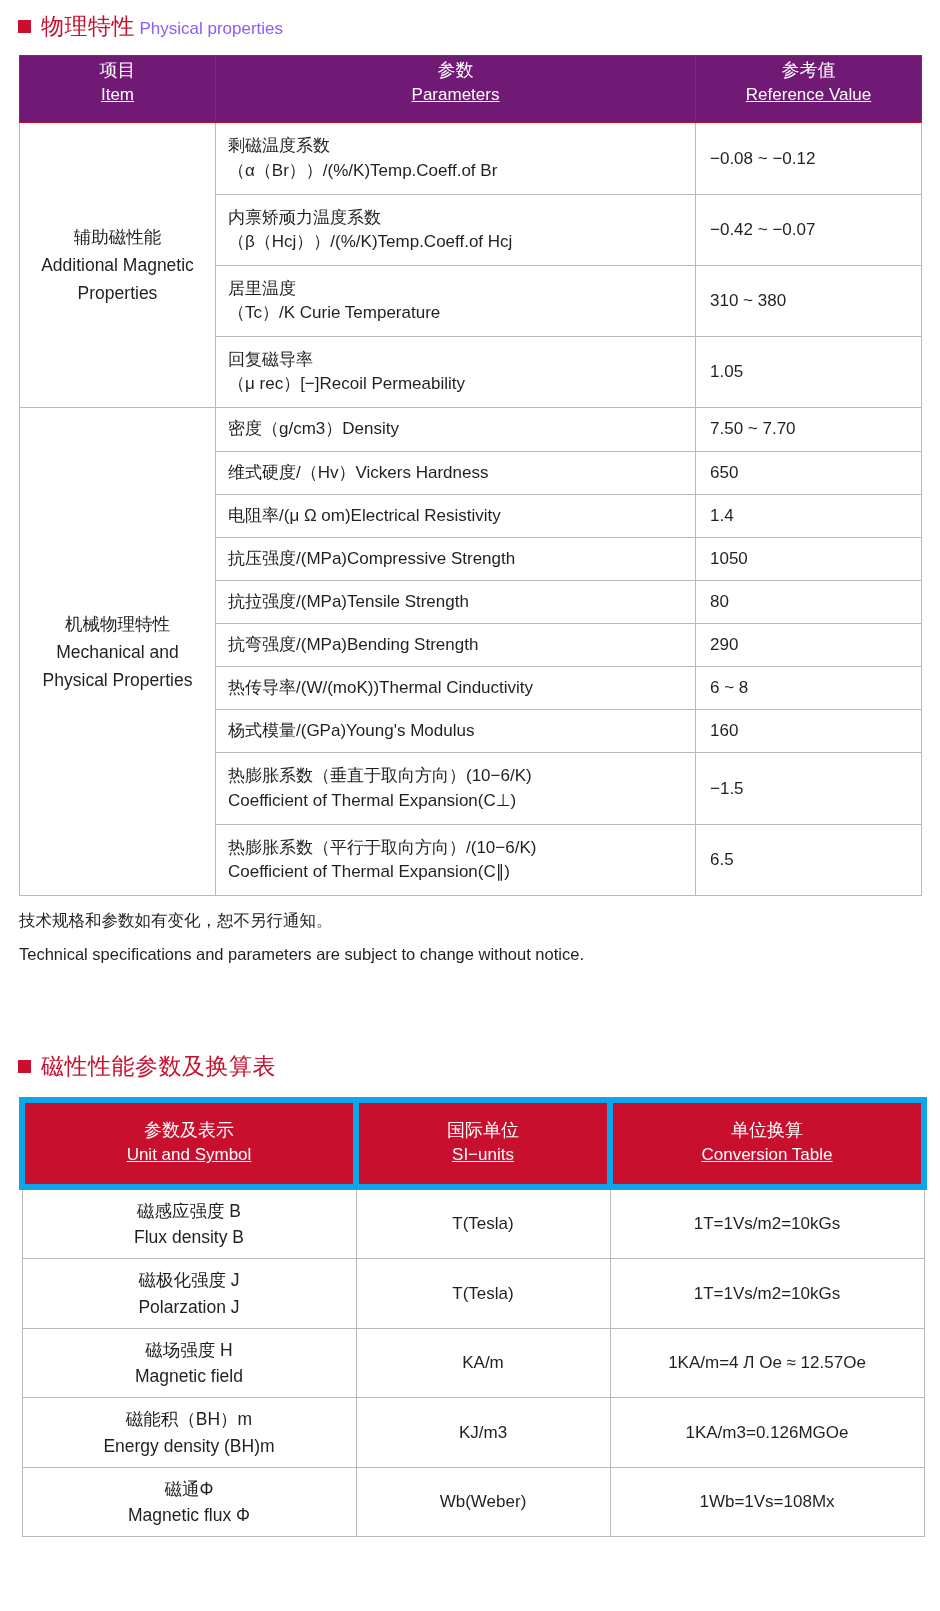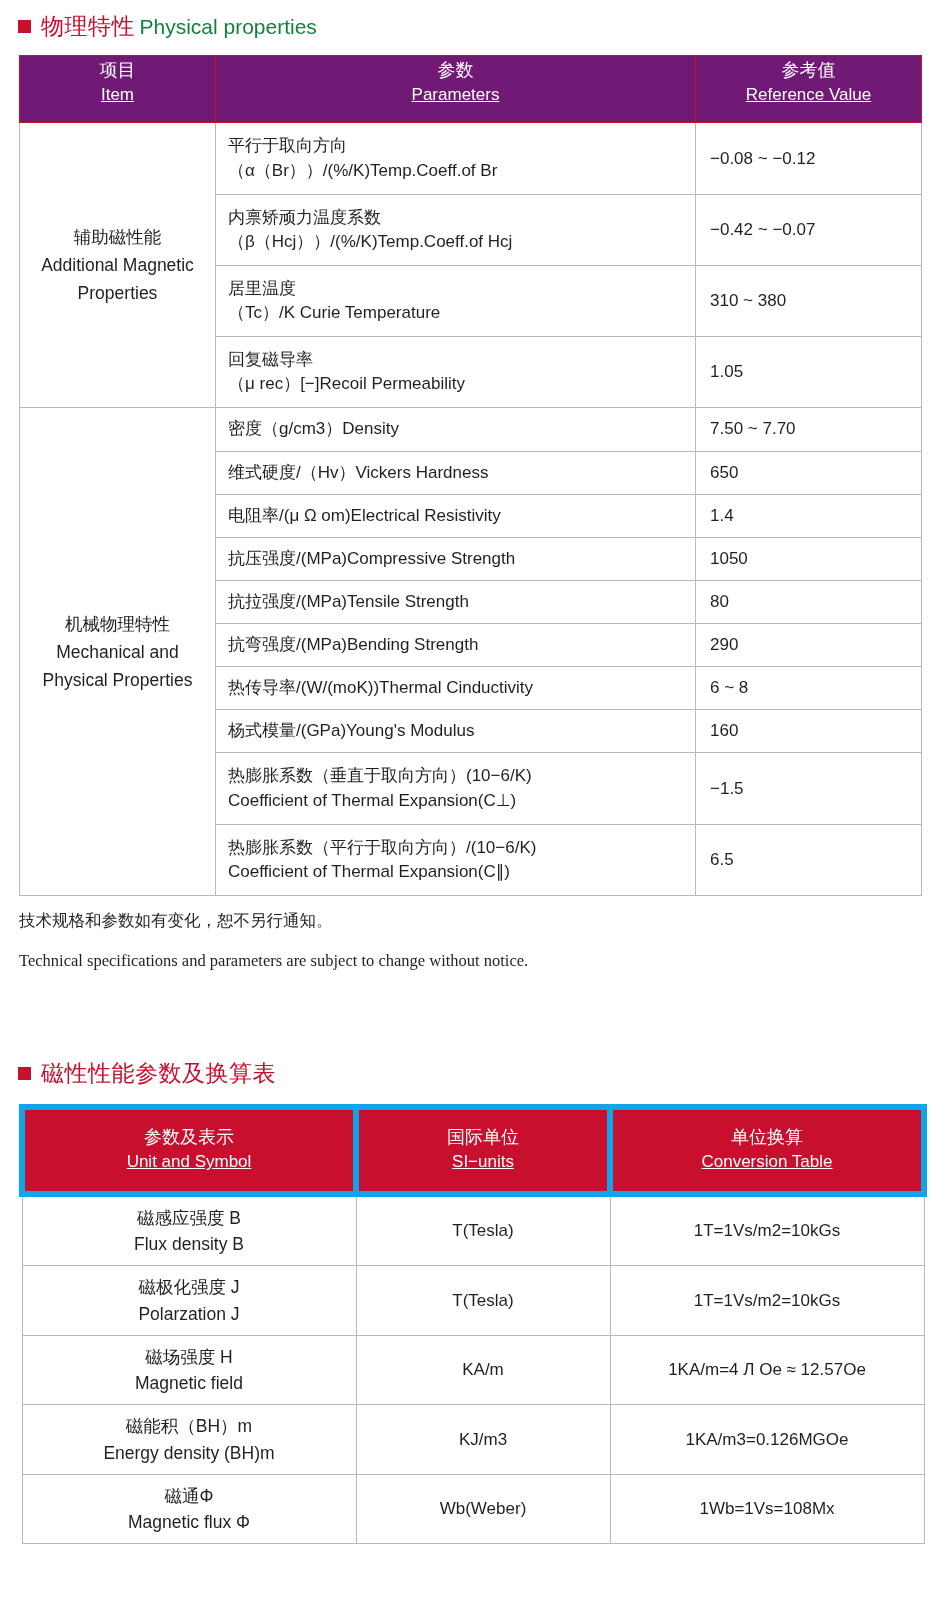--- a/index.html
+++ b/index.html
@@ -38,22 +38,22 @@
   .head-text {
     display: block;
   }
   .head-cn {
     font-size: 23px;
     color: #c8102e;
     letter-spacing: .5px;
     line-height: 1.25;
   }
   .head-en {
-    font-size: 21px;
-    color: #15803d;
+    font-size: 17px;
+    color: #8b5cf6;
     line-height: 1.25;
   }
   .head-inline .head-cn, .head-inline .head-en { display: inline; }
   .head-stack .head-cn { display: block; }
   .head-stack .head-en { display: block; margin-top: 2px; }
 
   
   table {
     border-collapse: collapse;
     table-layout: fixed;
@@ -98,21 +98,21 @@
     padding-bottom: 11px;
   }
   .nowrap { white-space: nowrap; }
 
   .note {
     margin: 12px 19px 0 19px;
     font-size: 16.5px;
     line-height: 1.5;
     color: #231f20;
   }
-  .note div + div { margin-top: 16px; font-family: Liberation Serif, serif; }
+  .note div + div { margin-top: 9px; }
 
   .gap { height: 74px; }
 
   
   .tbl2 {
     width: 902px;
     margin: 16px 19px 0 19px;
   }
   .tbl2 col.d1 { width: 334px; }
   .tbl2 col.d2 { width: 254px; }
@@ -175,21 +175,21 @@
       </tr>
     </thead>
     <tbody>
 
       <tr>
         <td class="cat" rowspan="4">
           <span class="cn-l">辅助磁性能</span>
           <span class="en-l">Additional Magnetic Properties</span>
         </td>
         <td class="two">
-          <span class="cn-l">平行于取向方向</span>
+          <span class="cn-l">剩磁温度系数</span>
           <span class="en-l">（α（Br））/(%/K)Temp.Coeff.of Br</span>
         </td>
         <td class="val">−0.08 ~ −0.12</td>
       </tr>
       <tr>
         <td class="two">
           <span class="cn-l">内禀矫顽力温度系数</span>
           <span class="en-l">（β（Hcj））/(%/K)Temp.Coeff.of Hcj</span>
         </td>
         <td class="val">−0.42 ~ −0.07</td>

